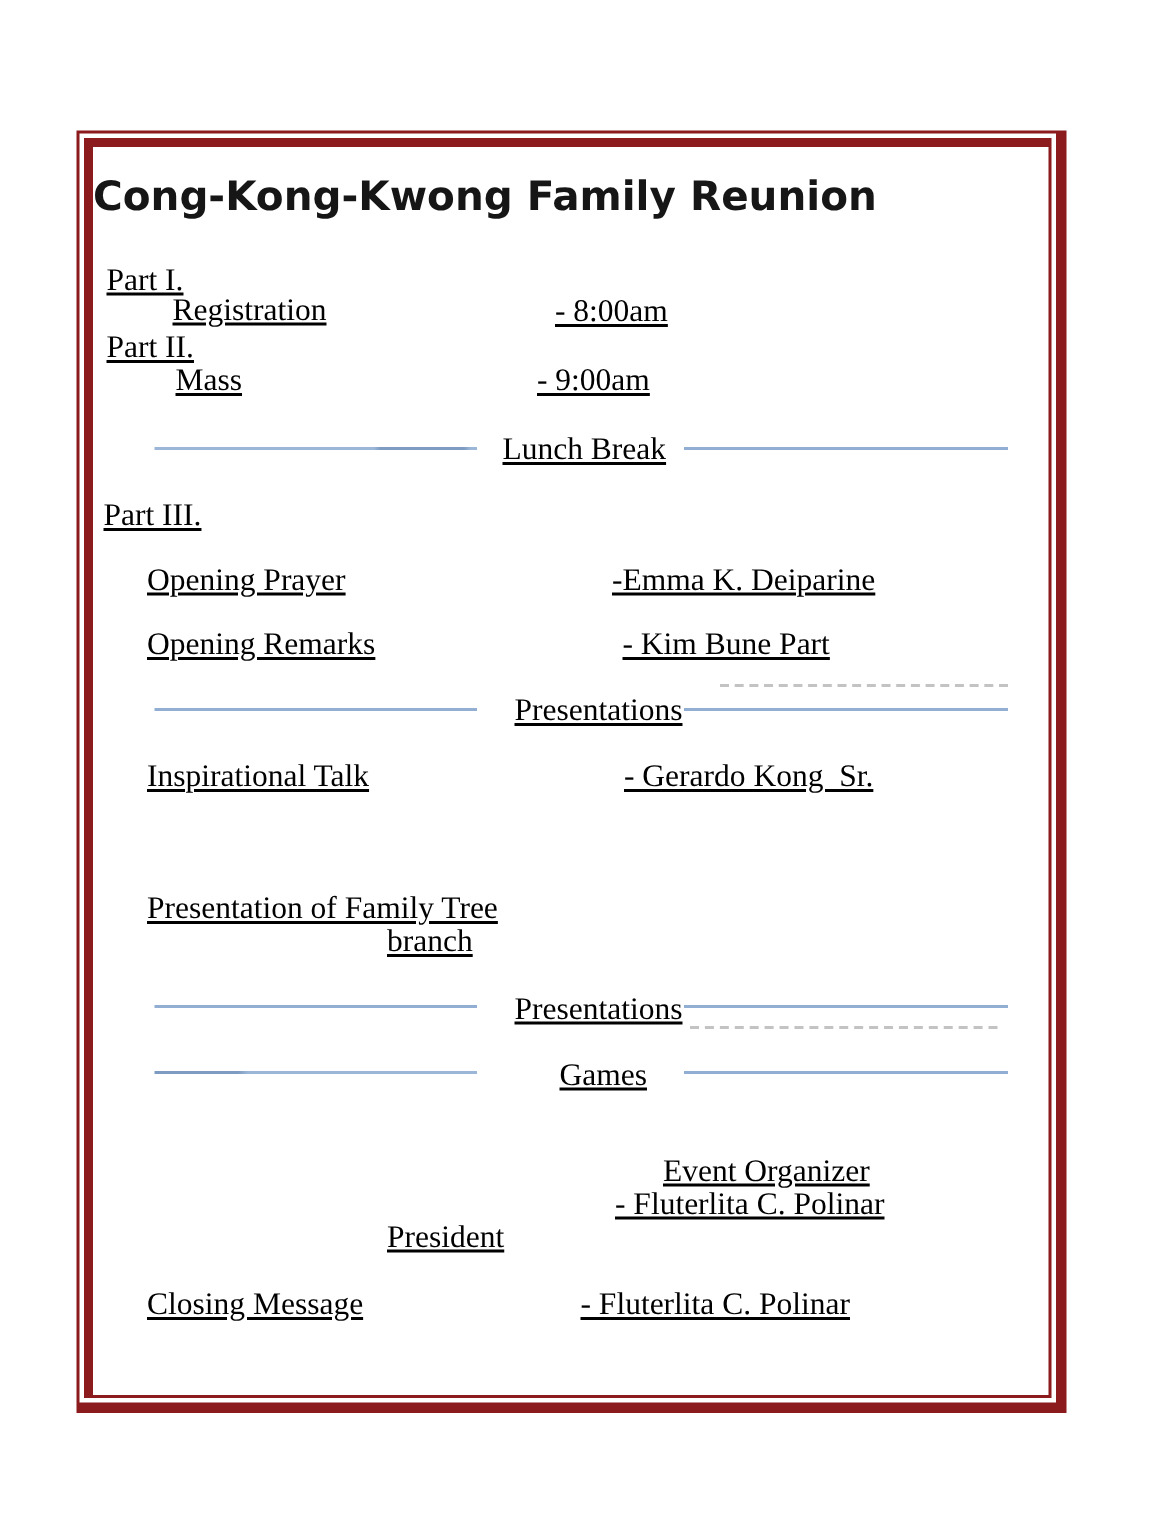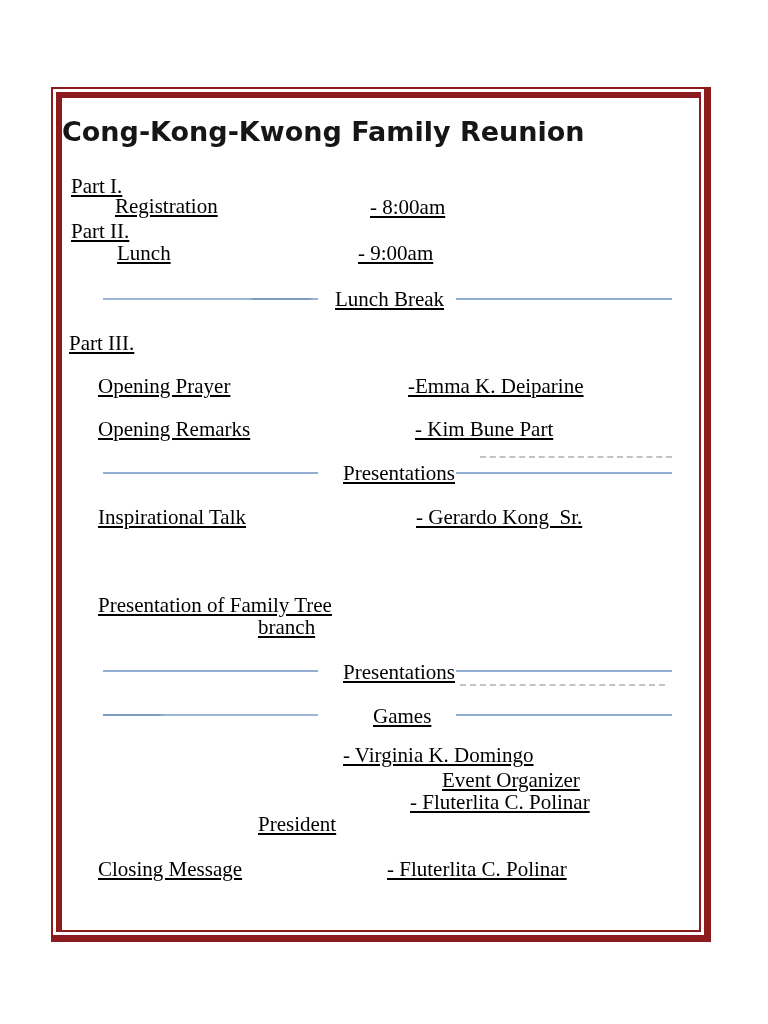--- a/index.html
+++ b/index.html
@@ -78,21 +78,21 @@
     <div class="border-inner">
       <div class="content">
 
         <h1 class="title">Cong-Kong-Kwong Family Reunion</h1>
 
         <div class="t" style="left:9px;  top:78px">Part I.</div>
         <div class="t" style="left:53px; top:98px">Registration</div>
         <div class="t" style="left:308px;top:99px">- 8:00am</div>
 
         <div class="t" style="left:9px;  top:123px">Part II.</div>
-        <div class="t" style="left:55px; top:145px">Lunch</div>
+        <div class="t" style="left:55px; top:145px">Mass</div>
         <div class="t" style="left:296px;top:145px">- 9:00am</div>
 
         <div class="dline shade-right" style="left:41px; top:200px;width:215px"></div>
         <div class="t" style="left:273px;top:191px">Lunch Break</div>
         <div class="dline" style="left:394px;top:200px;width:216px"></div>
 
         <div class="t" style="left:7px;top:235px">Part III.</div>
 
         <div class="t" style="left:36px; top:278px">Opening Prayer</div>
         <div class="t" style="left:346px;top:278px">-Emma K. Deiparine</div>
@@ -114,21 +114,20 @@
 
         <div class="dline" style="left:41px; top:572px;width:215px"></div>
         <div class="t" style="left:281px;top:564px">Presentations</div>
         <div class="dline" style="left:394px;top:572px;width:216px"></div>
         <div class="gline" style="left:398px;top:586px;width:205px"></div>
 
         <div class="dline shade-left" style="left:41px; top:616px;width:215px"></div>
         <div class="t" style="left:311px;top:608px">Games</div>
         <div class="dline" style="left:394px;top:616px;width:216px"></div>
 
-        <div class="t" style="left:281px;top:647px">- Virginia K. Domingo</div>
         <div class="t" style="left:380px;top:672px">Event Organizer</div>
         <div class="t" style="left:348px;top:694px">- Fluterlita C. Polinar</div>
         <div class="t" style="left:196px;top:716px">President</div>
 
         <div class="t" style="left:36px; top:761px">Closing Message</div>
         <div class="t" style="left:325px;top:761px">- Fluterlita C. Polinar</div>
 
       </div>
     </div>
   </div>

